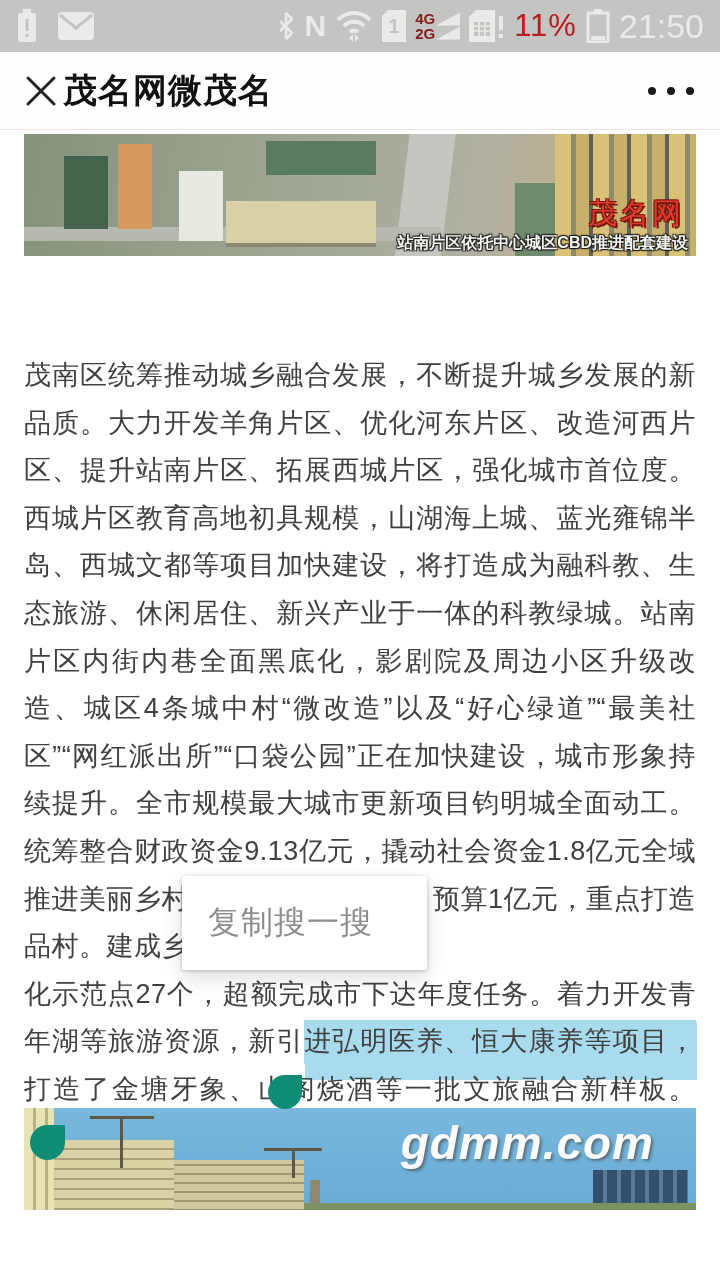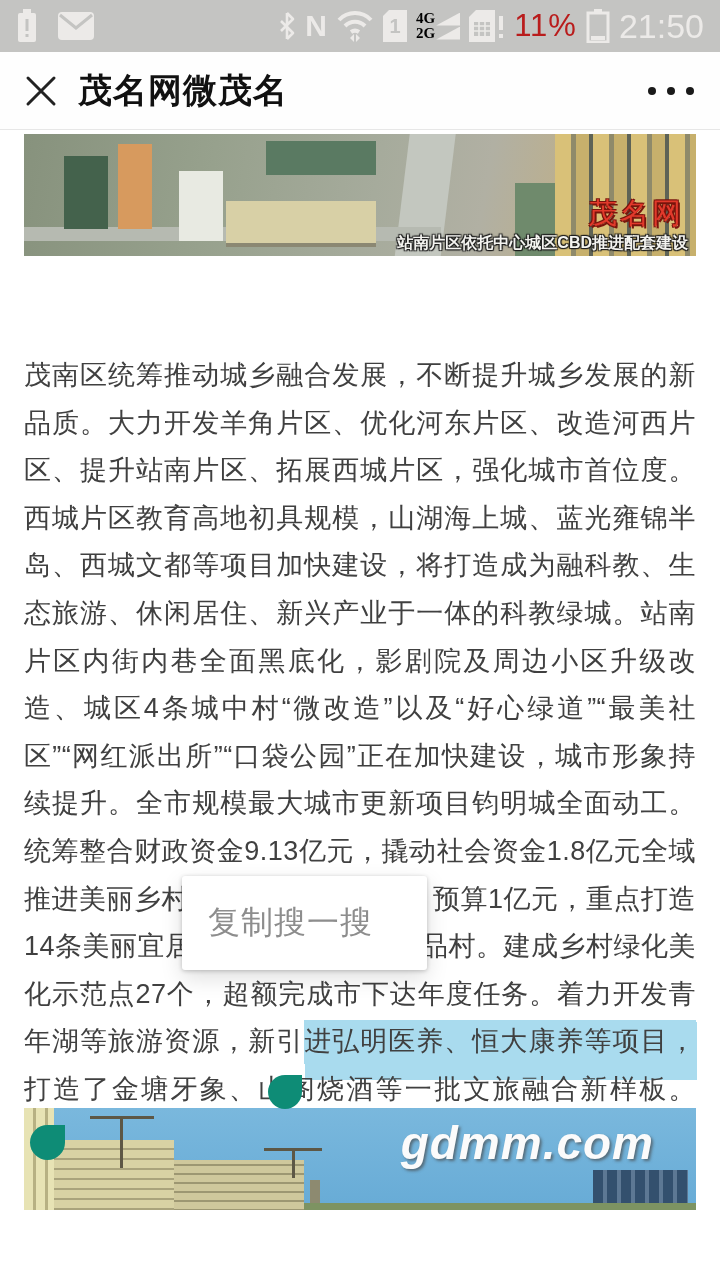--- a/index.html
+++ b/index.html
@@ -8,30 +8,30 @@
 
   
   .statusbar{position:absolute;top:0;left:0;width:720px;height:52px;background:#c4c4c2;
              display:flex;align-items:center;padding:0 16px;box-sizing:border-box;color:#eceae8;}
   .sb-left{display:flex;align-items:center;gap:20px;}
   .sb-right{margin-left:auto;display:flex;align-items:center;gap:9px;}
   .sb-ico{display:flex;align-items:center;justify-content:center;}
   .sb-txt{font-size:31px;color:#b91c1c;letter-spacing:1px;}
   .sb-time{font-size:34px;color:#eceae8;}
   .netgrp{display:flex;flex-direction:column;justify-content:center;line-height:1;margin-right:-2px;}
-  .netgrp .g{font-size:15px;font-weight:bold;color:#000000;font-family:Liberation Serif, serif;}
+  .netgrp .g{font-size:15px;font-weight:bold;color:#7f1d1d;}
   .siggrp{display:flex;flex-direction:column;gap:1px;}
   .tri{width:24px;height:13px;background:#eceae8;clip-path:polygon(100% 0,100% 100%,0 100%);}
   .nfc{font-size:30px;font-weight:bold;color:#eceae8;line-height:1;}
 
   
   .header{position:absolute;top:52px;left:0;width:720px;height:78px;background:#fefefe;
           border-bottom:1px solid #e7e7e7;display:flex;align-items:center;box-sizing:border-box;}
   .hd-close{margin-left:24px;width:34px;height:34px;cursor:pointer;}
-  .hd-title{margin-left:20px;font-size:34px;color:#111;font-weight:600;letter-spacing:1px;}
+  .hd-title{margin-left:5px;font-size:34px;color:#111;font-weight:600;letter-spacing:1px;}
   .hd-more{margin-left:auto;margin-right:26px;display:flex;gap:11px;cursor:pointer;}
   .hd-more i{width:8px;height:8px;border-radius:50%;background:#1a1a1a;}
 
   
   .hero{position:absolute;left:24px;top:134px;width:672px;height:122px;overflow:hidden;
         background:linear-gradient(100deg,#87927d 0%,#97a18d 28%,#a6ab9c 52%,#b1b0a3 68%,#c0af86 84%,#cdb97f 100%);}
   .hero .road-v{position:absolute;left:56%;top:-6px;width:46px;height:140%;background:#c3c7bf;transform:skewX(-7deg);}
   .hero .road-h{position:absolute;left:0;top:76%;width:62%;height:14px;background:#b6bab1;}
   .hero .b1{position:absolute;left:6%;top:18%;width:44px;height:60%;background:#44624c;}
   .hero .b2{position:absolute;left:14%;top:8%;width:34px;height:70%;background:#d79a5e;}
@@ -201,21 +201,20 @@
     <div class="tline">片区内街内巷全面黑底化，影剧院及周边小区升级改</div>
     <div class="tline">造、城区4条城中村“微改造”以及“好心绿道”“最美社</div>
     <div class="tline">区”“网红派出所”“口袋公园”正在加快建设，城市形象持</div>
     <div class="tline">续提升。全市规模最大城市更新项目钧明城全面动工。</div>
     <div class="tline">统筹整合财政资金9.13亿元，撬动社会资金1.8亿元全域</div>
     <div class="tline-split">
       <span>推进美丽乡村</span>
         <span>预算1亿元，重点打造</span>
     </div>
     <div class="tline-split">
-      <span>14条美丽宜居</span>
         <span>品村。建成乡村绿化美</span>
     </div>
     <div class="tline">化示范点27个，超额完成市下达年度任务。着力开发青</div>
     <div class="tline"><span>年湖等旅游资源，新引</span><span class="hl">进弘明医养、恒大康养等项目，</span></div>
     <div class="tline">打造了金塘牙象、山阁烧酒等一批文旅融合新样板。</div>
   </div>
 
   <div class="popup">
     <span class="mi">复制</span>
     <span class="mi">搜一搜</span>

